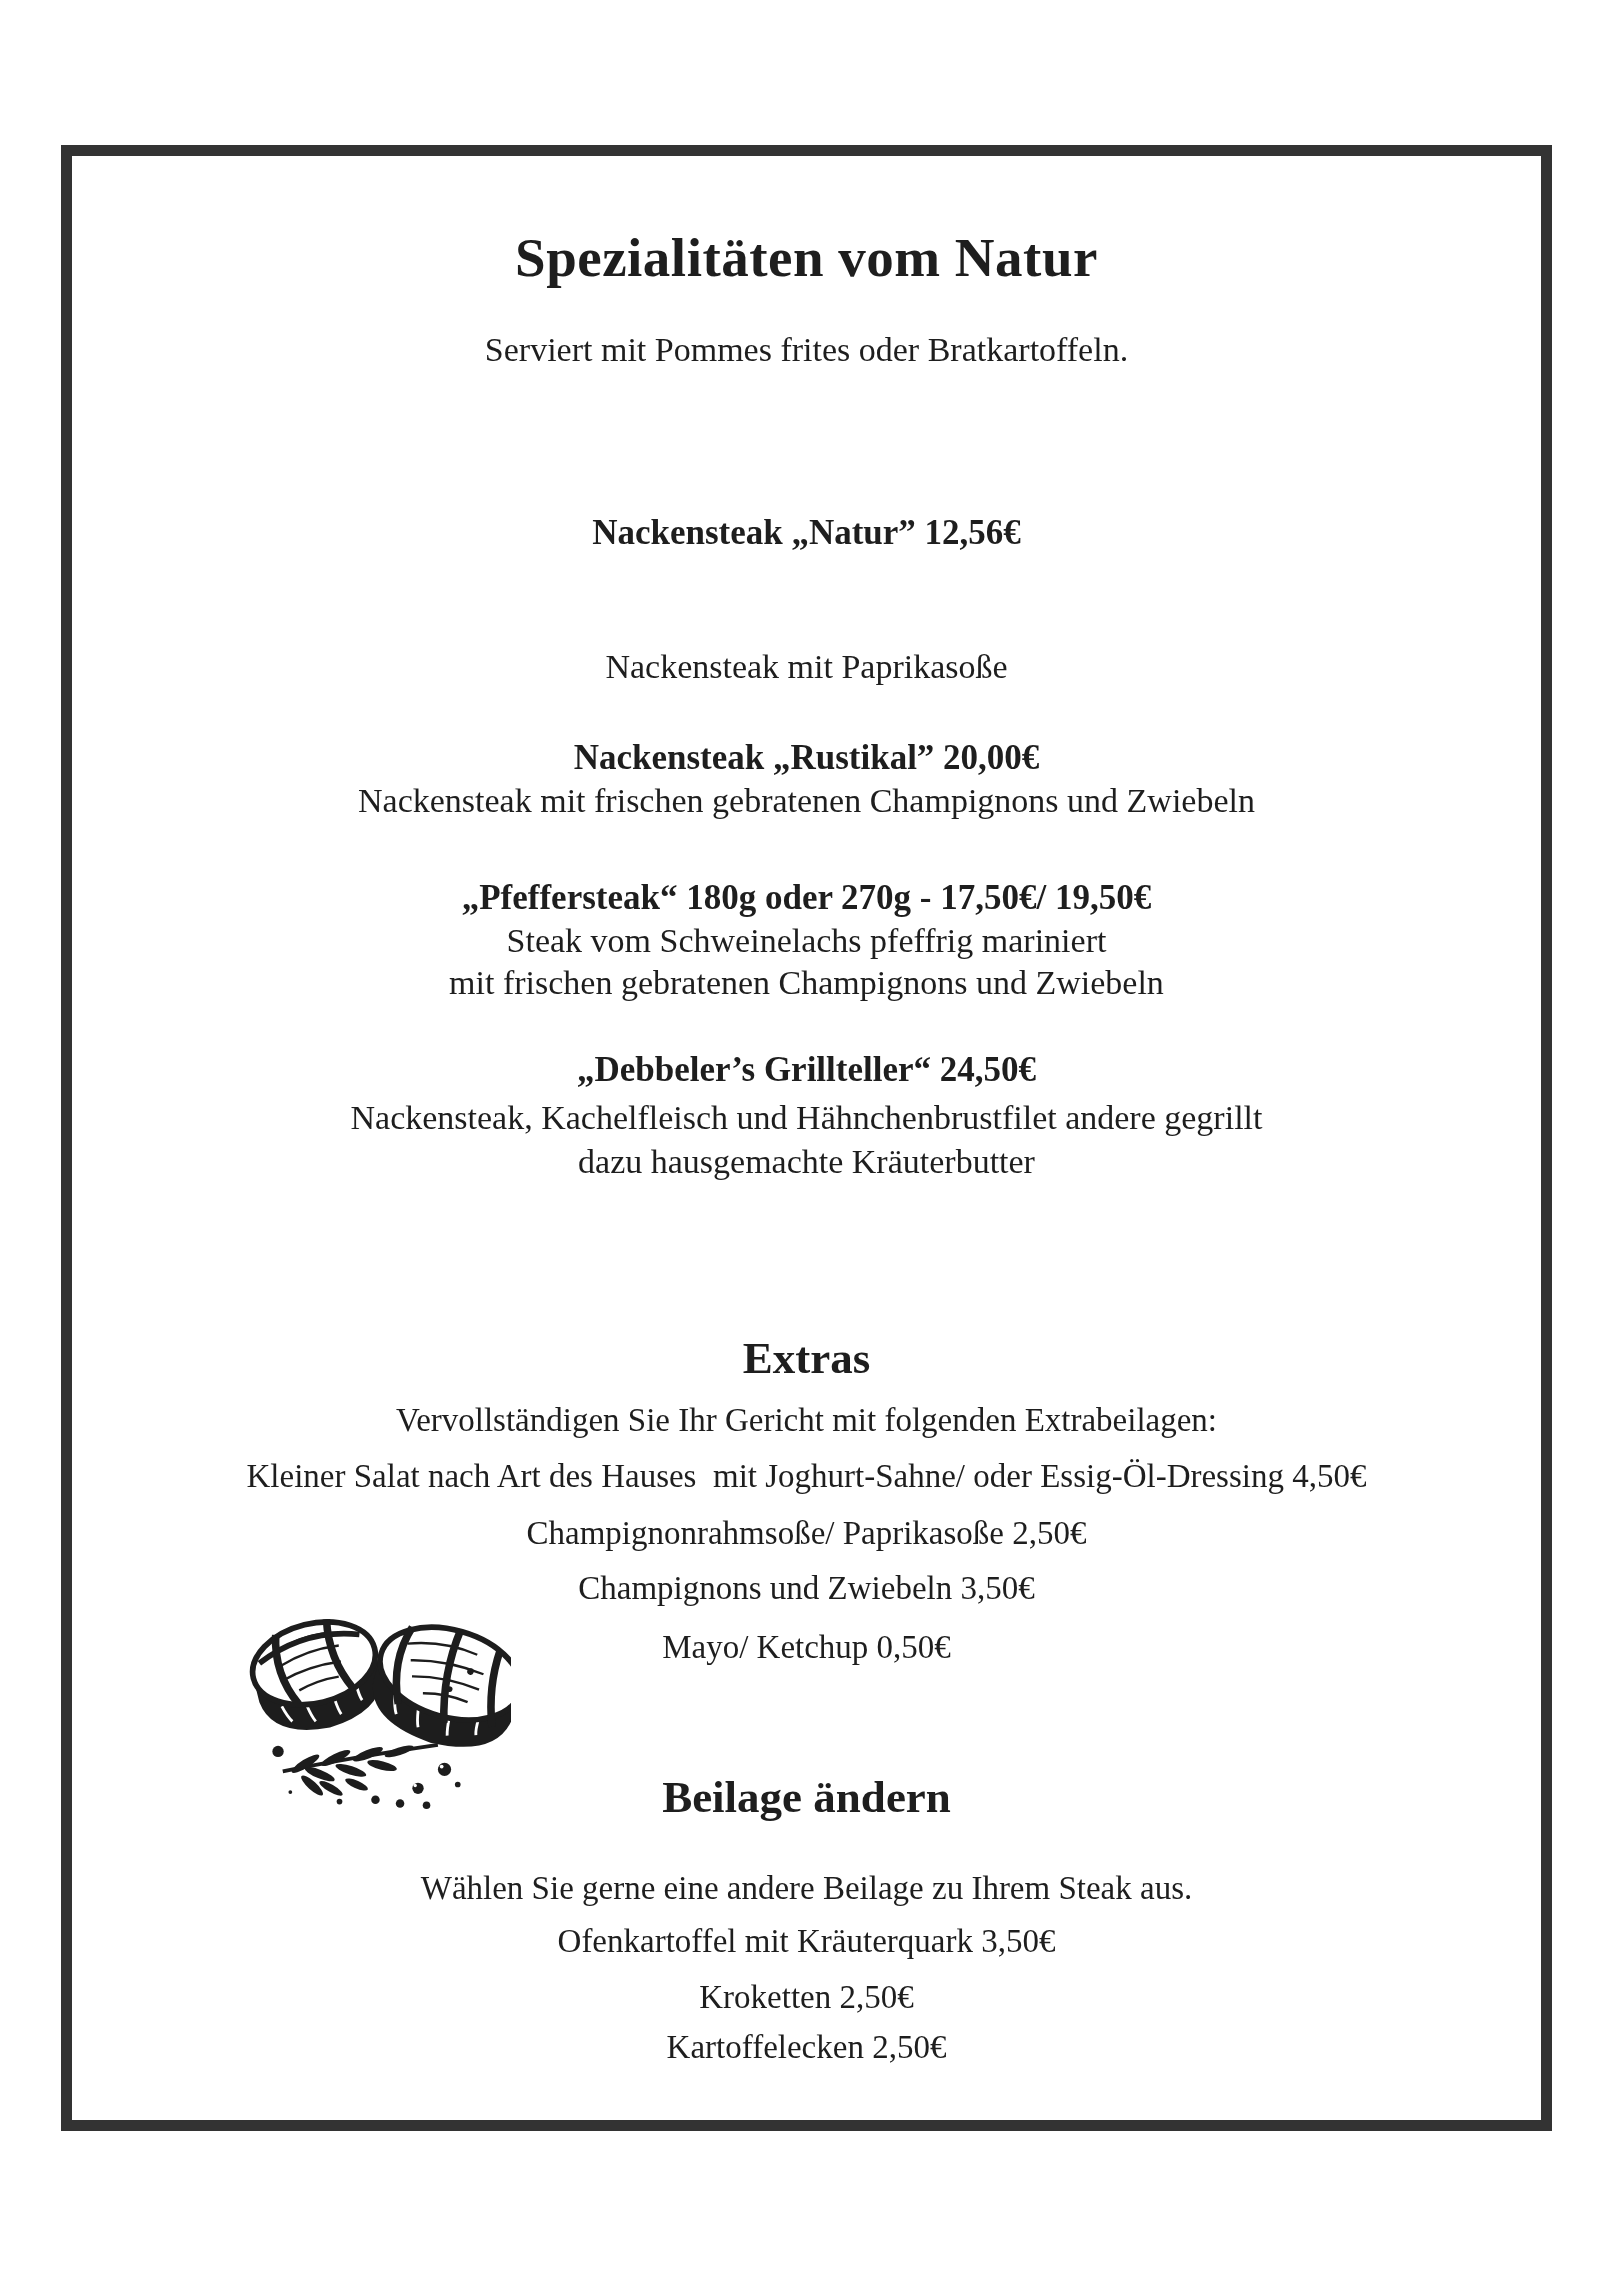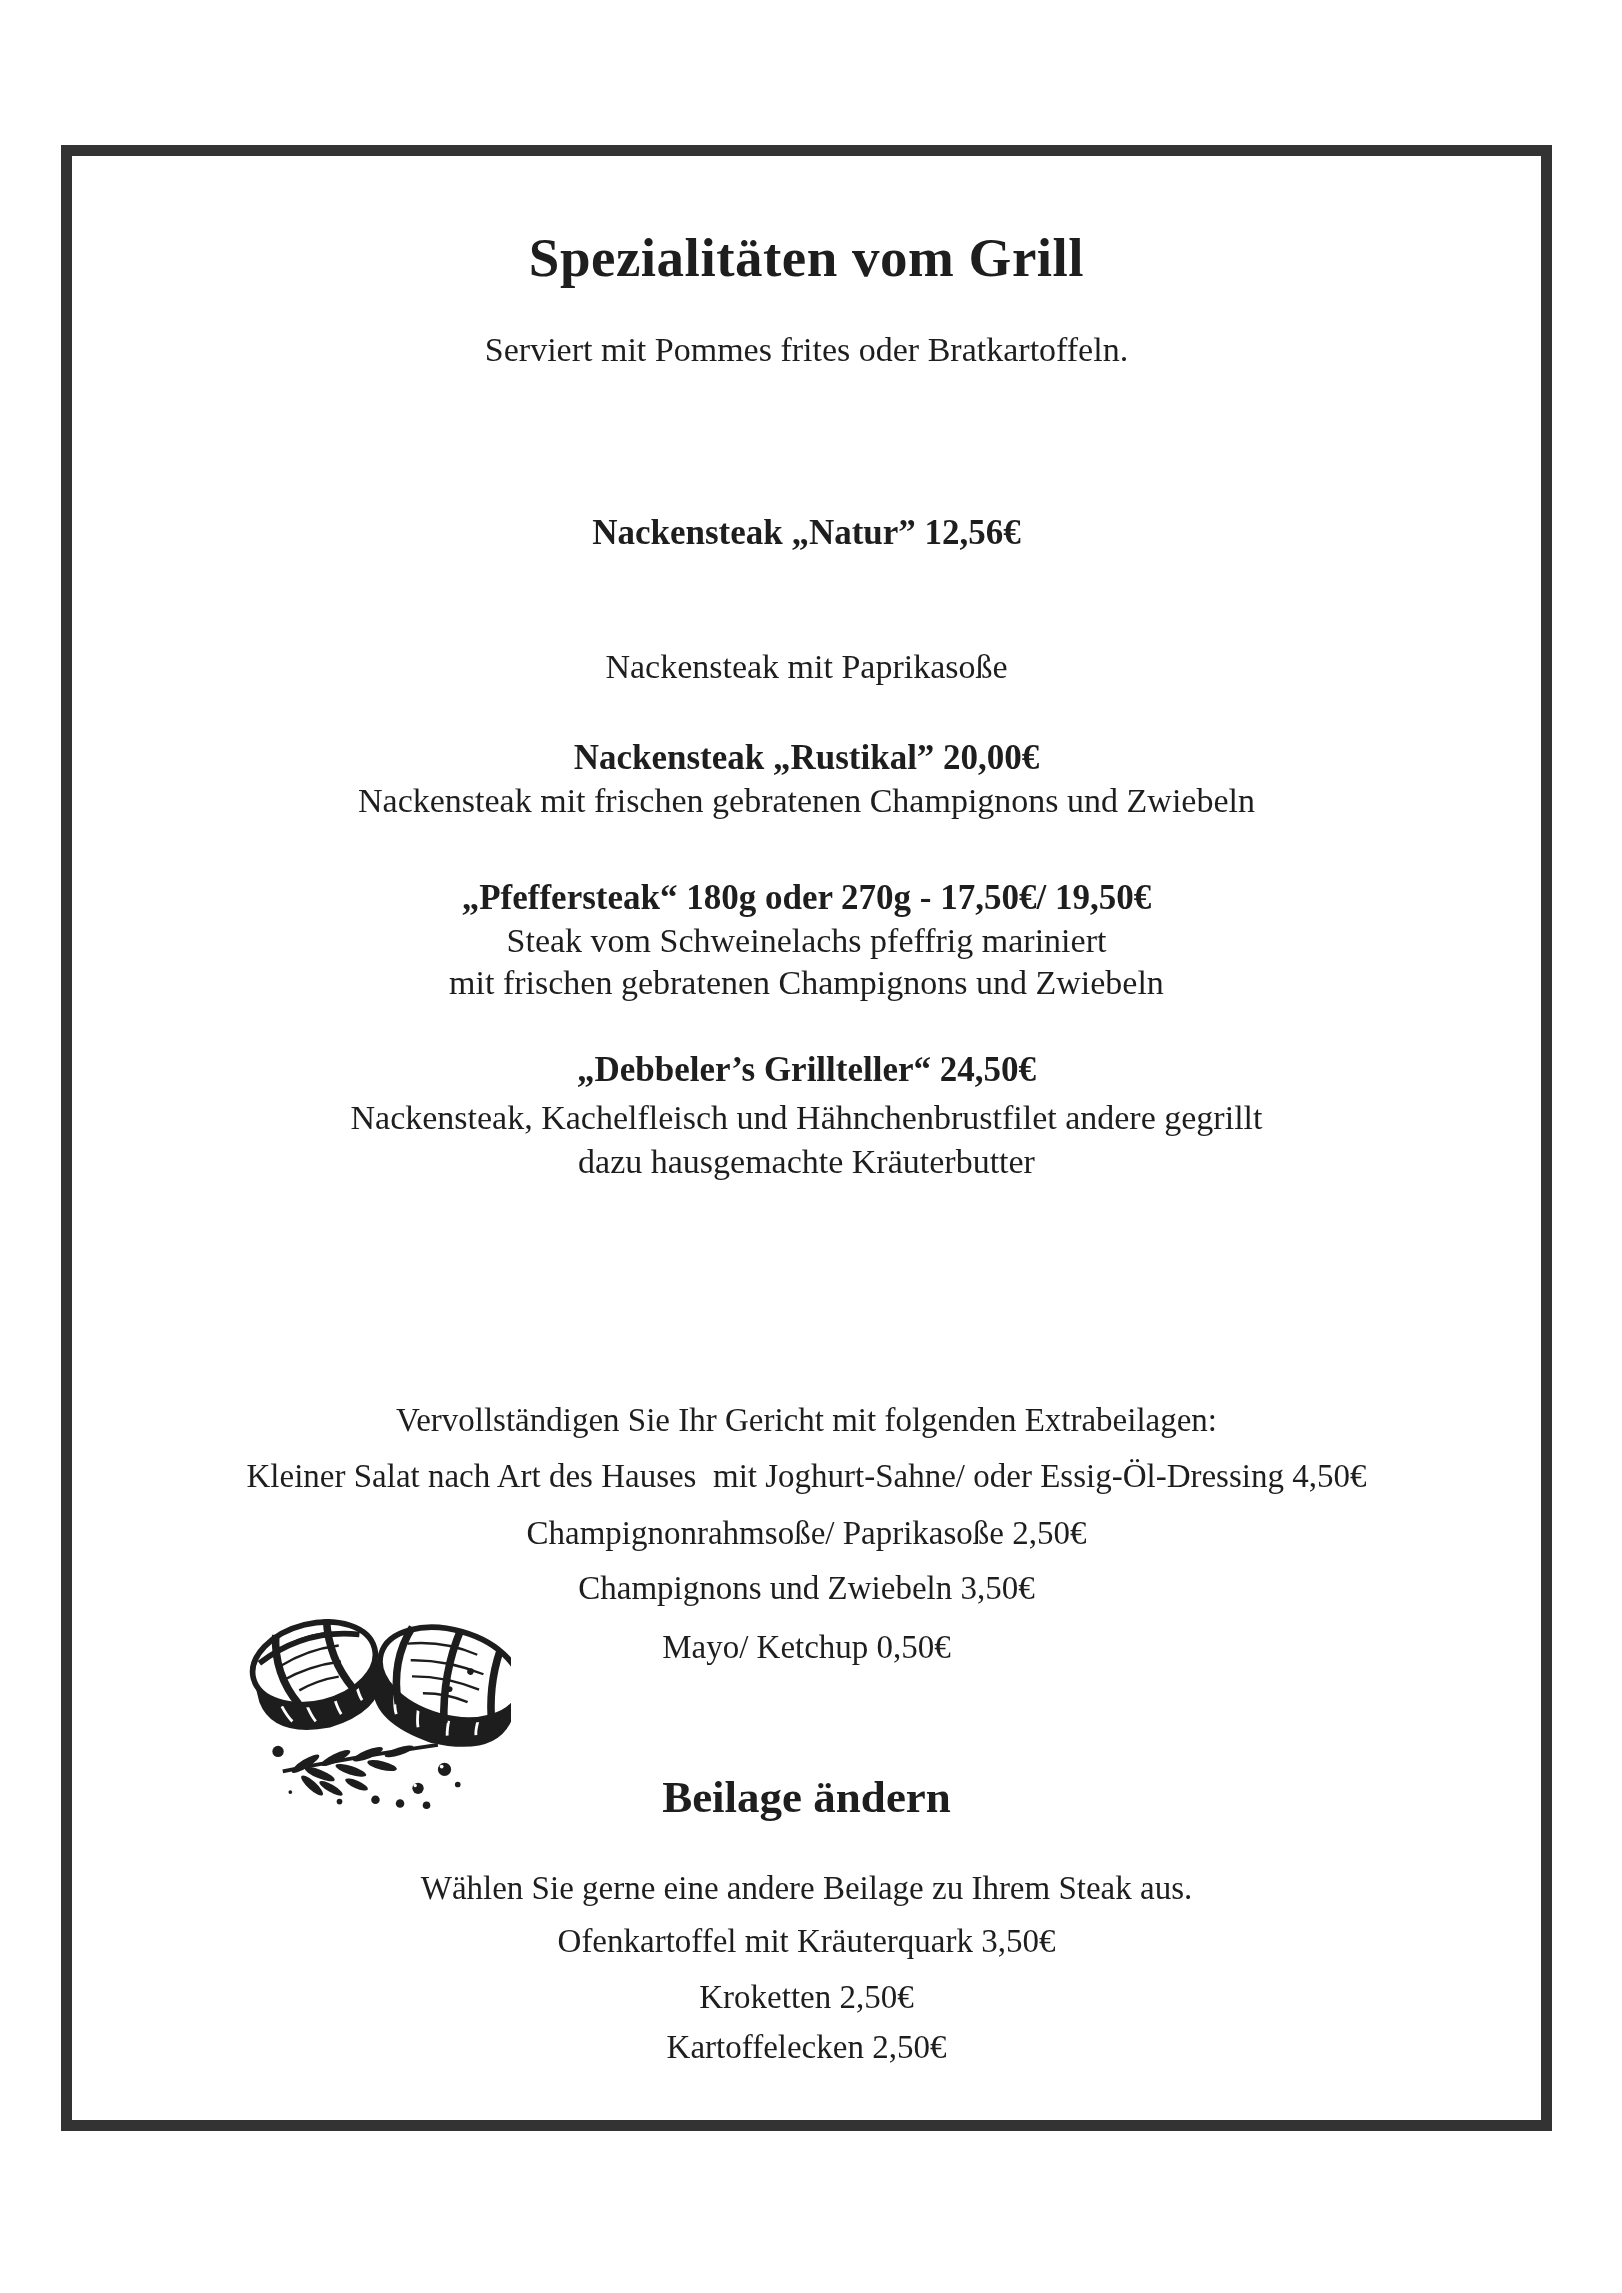--- a/index.html
+++ b/index.html
@@ -47,39 +47,40 @@
 </style>
 </head>
 <body>
 
 <div id="page">
 
   <div id="frame"></div>
 
   <div id="content">
 
-    <div class="line title" style="top:227px">Spezialitäten vom Grill</div>
+    <div class="line title" style="top:227px">Spezialitäten vom Natur</div>
 
     <div class="line subtitle" style="top:331px">Serviert mit Pommes frites oder Bratkartoffeln.</div>
 
     <div class="line item-name" style="top:513px">Nackensteak „Natur” 12,56€</div>
 
     <div class="line item-desc" style="top:648px">Nackensteak mit Paprikasoße</div>
 
     <div class="line item-name" style="top:738px">Nackensteak „Rustikal” 20,00€</div>
     <div class="line item-desc" style="top:782px">Nackensteak mit frischen gebratenen Champignons und Zwiebeln</div>
 
     <div class="line item-name" style="top:878px">„Pfeffersteak“ 180g oder 270g - 17,50€/ 19,50€</div>
     <div class="line item-desc" style="top:964px">mit frischen gebratenen Champignons und Zwiebeln</div>
     <div class="line item-desc" style="top:922px">Steak vom Schweinelachs pfeffrig mariniert</div>
 
     <div class="line item-name" style="top:1050px">„Debbeler’s Grillteller“ 24,50€</div>
     <div class="line item-desc" style="top:1099px">Nackensteak, Kachelfleisch und Hähnchenbrustfilet andere gegrillt</div>
     <div class="line item-desc" style="top:1143px">dazu hausgemachte Kräuterbutter</div>
 
+    <div class="line section-heading" style="top:1333px">Extras</div>
     <div class="line body-line" style="top:1402px">Vervollständigen Sie Ihr Gericht mit folgenden Extrabeilagen:</div>
     <div class="line body-line" style="top:1458px">Kleiner Salat nach Art des Hauses  mit Joghurt-Sahne/ oder Essig-Öl-Dressing 4,50€</div>
     <div class="line body-line" style="top:1515px">Champignonrahmsoße/ Paprikasoße 2,50€</div>
     <div class="line body-line" style="top:1570px">Champignons und Zwiebeln 3,50€</div>
     <div class="line body-line" style="top:1629px">Mayo/ Ketchup 0,50€</div>
 
     <div class="line section-heading" style="top:1772px">Beilage ändern</div>
     <div class="line body-line" style="top:1870px">Wählen Sie gerne eine andere Beilage zu Ihrem Steak aus.</div>
     <div class="line body-line" style="top:1923px">Ofenkartoffel mit Kräuterquark 3,50€</div>
     <div class="line body-line" style="top:1979px">Kroketten 2,50€</div>

